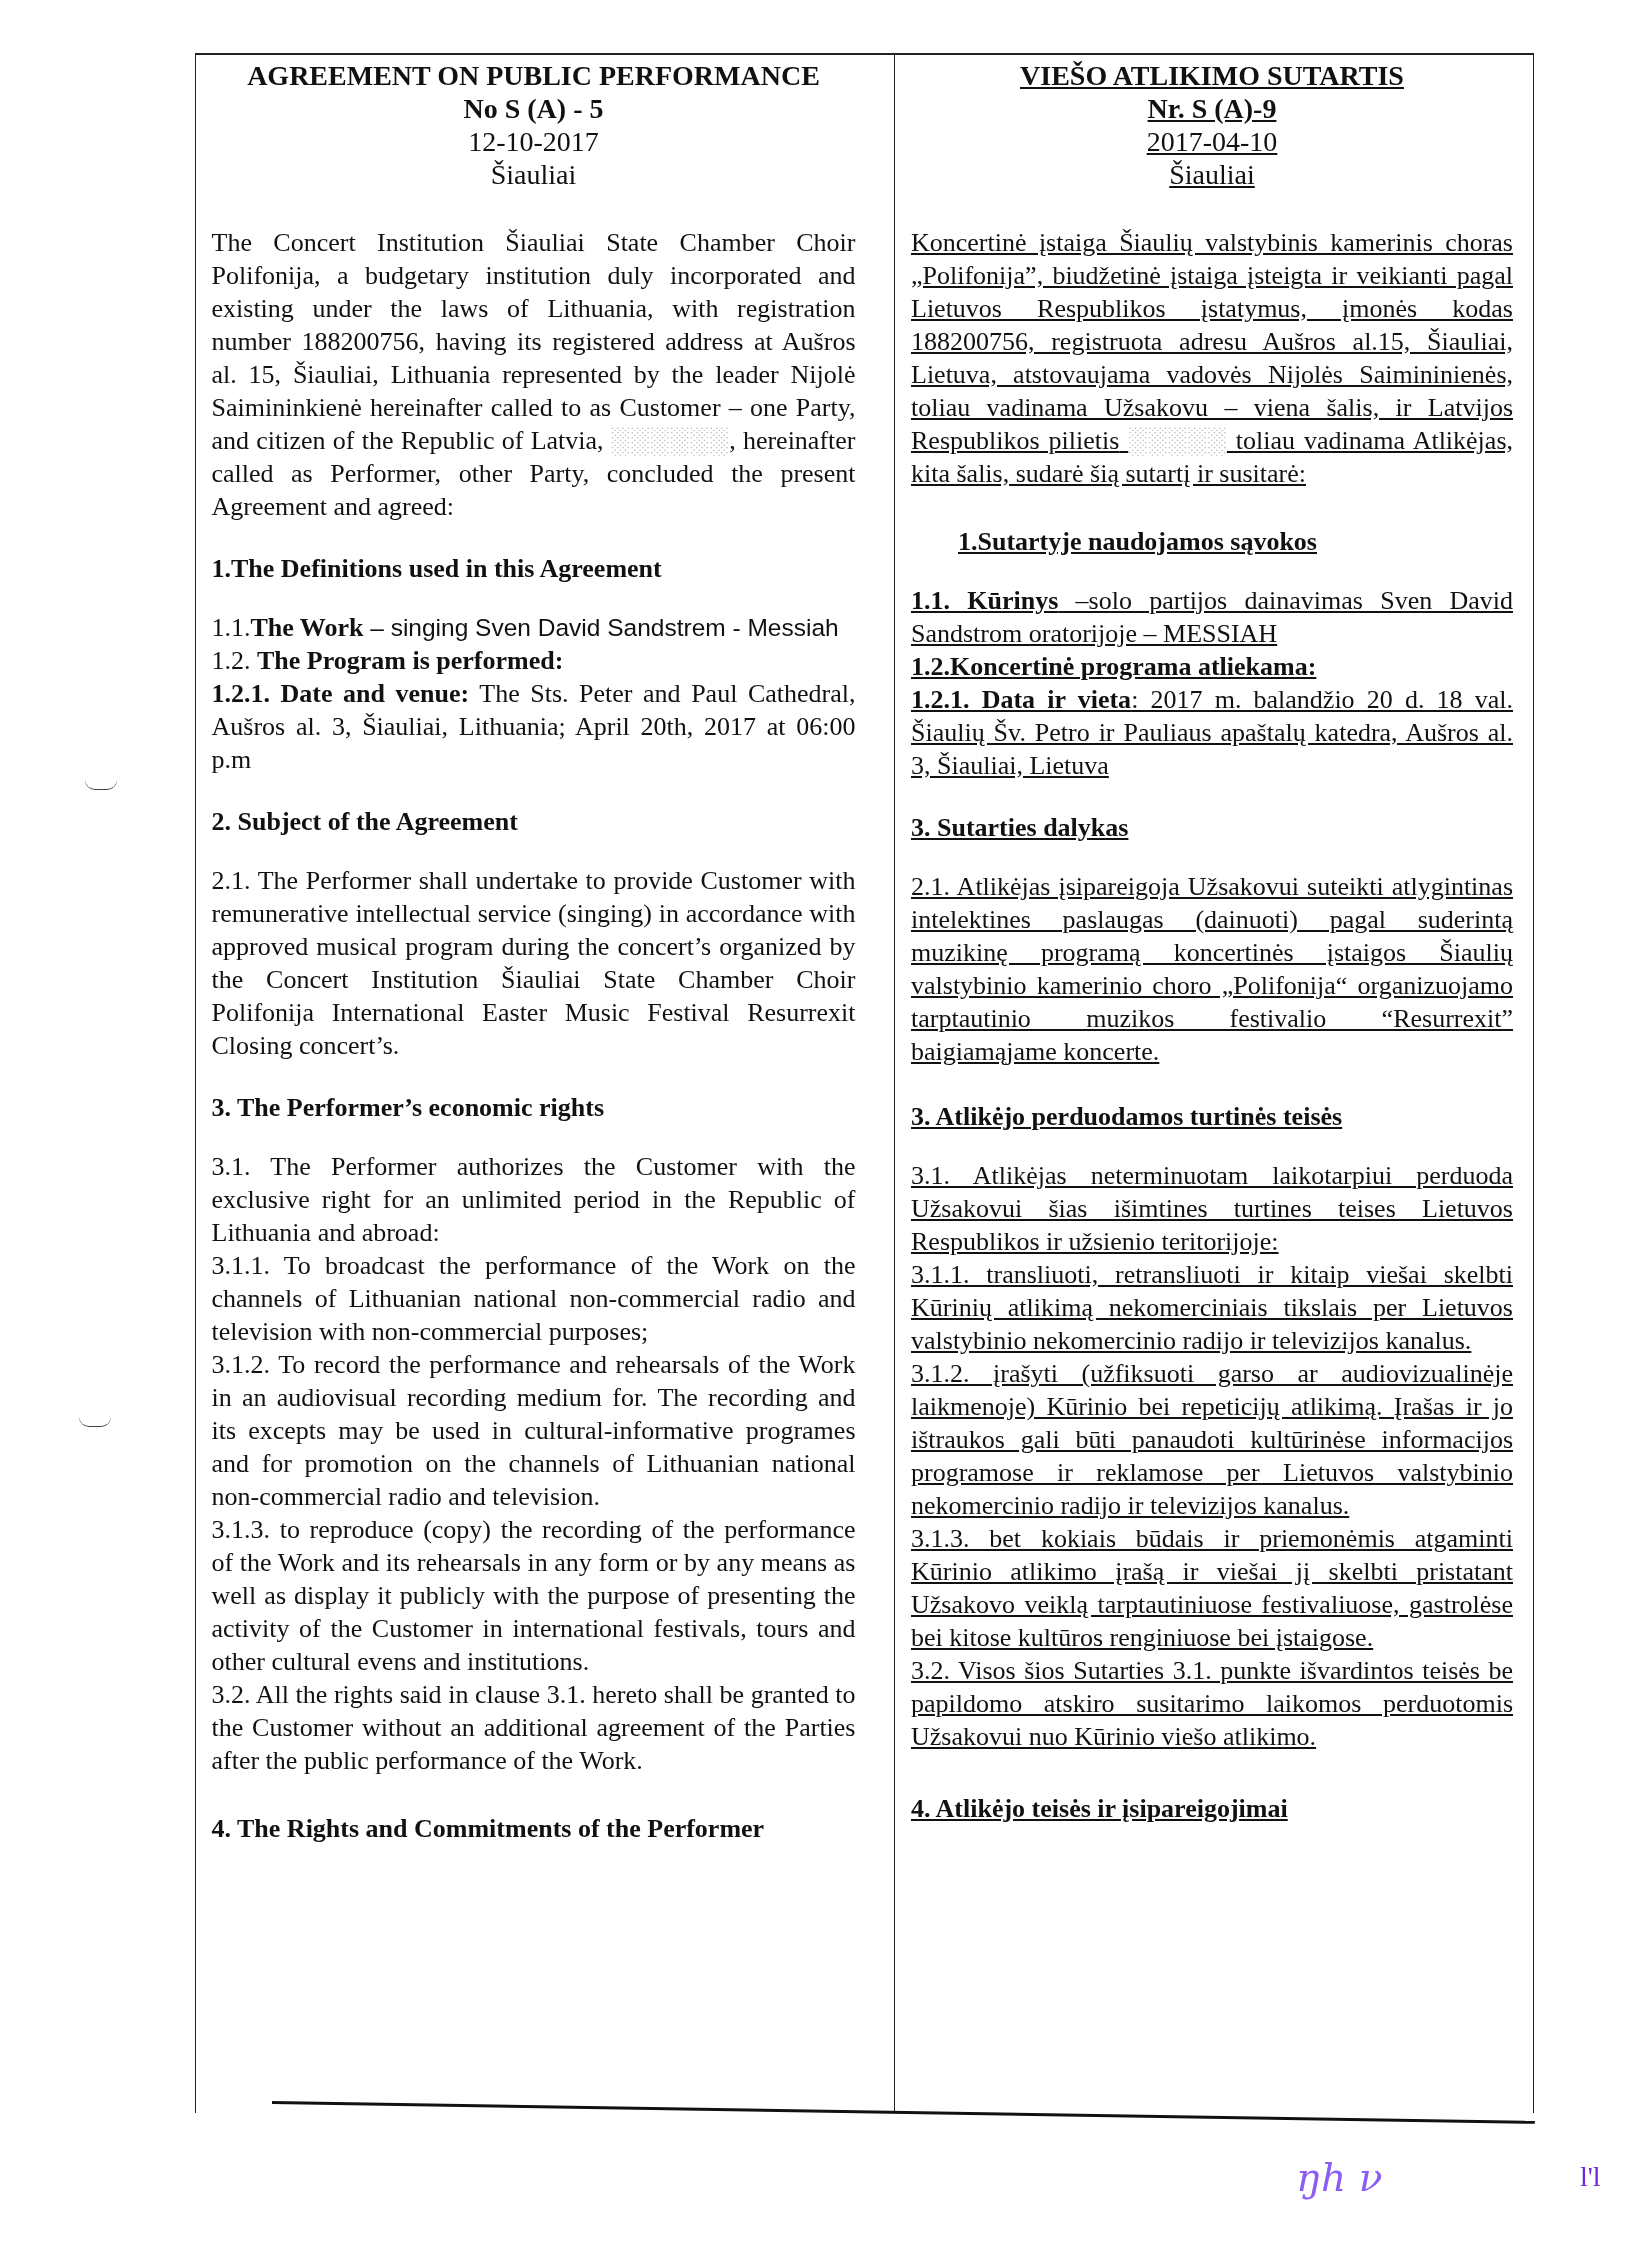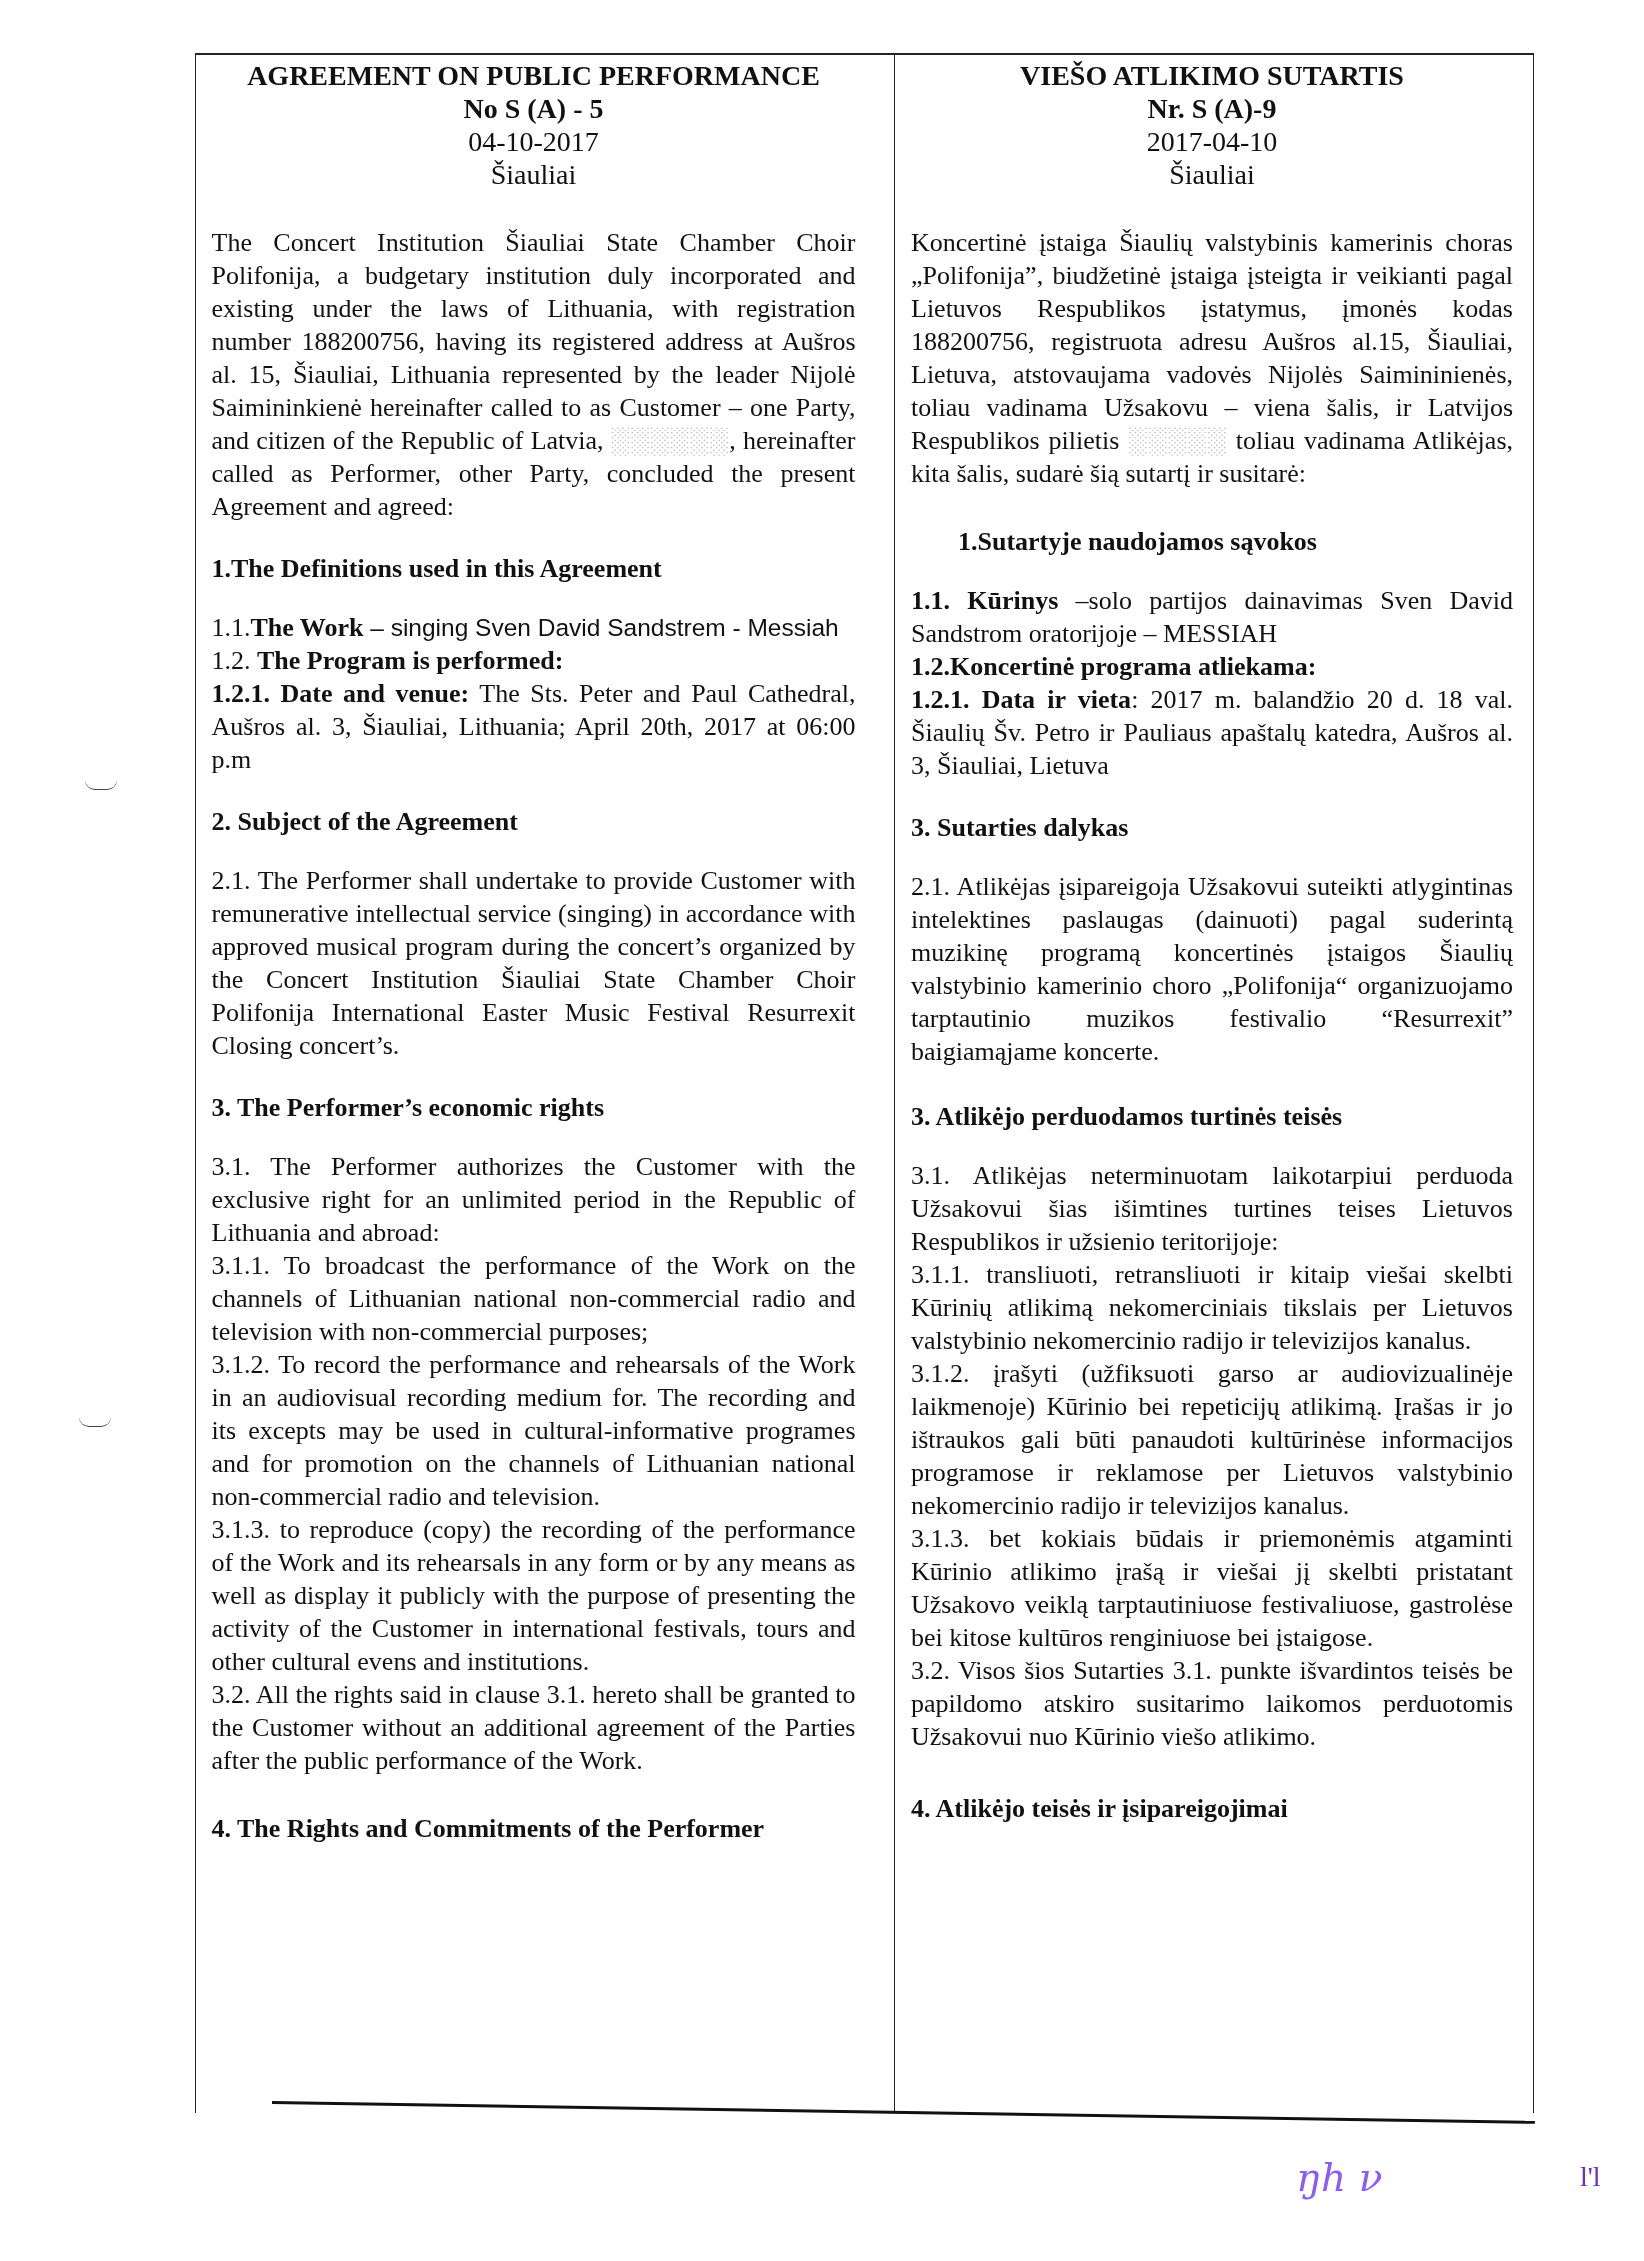--- a/index.html
+++ b/index.html
@@ -4,21 +4,21 @@
 <style>
   html, body { margin:0; padding:0; background:#ffffff; }
   body { width:1644px; height:2261px; position:relative; overflow:hidden; font-family:"Liberation Serif", serif; color:#111; }
   .page { position:absolute; left:8px; top:0; width:1632px; height:2261px; }
   .table { position:absolute; left:187px; top:53px; width:1337px; height:2058px;
            border-top:2.6px solid #222; border-left:1.9px solid #222; border-right:1.9px solid #222; }
   .divider { position:absolute; left:698px; top:0; width:0; height:100%; border-left:1.9px solid #222; }
   .bottom-line { position:absolute; left:264px; top:2101px; width:1263px; height:0; border-top:3.2px solid #111; transform:rotate(0.9deg); transform-origin:left center; }
   .col { position:absolute; top:0; width:644px; }
   .col.left { left:15.5px; }
-  .col.right { left:715px; width:602px; }
+  .col.right { left:715px; width:602px;text-decoration:underline; }
   .header { text-align:center; font-size:28px; line-height:33px; margin-top:3.9px; }
   .header .t { font-weight:bold; }
   .block { font-size:26px; line-height:33px; text-align:justify; }
   .block p { margin:0; }
   .sec { font-weight:bold; font-size:26px; line-height:32px; margin:0; }
   .b { font-weight:bold; }
   .sans { font-family:"Liberation Sans", sans-serif; font-size:24.5px; }
   .redact { color:#bbb; letter-spacing:1.3px; }
   .mark { position:absolute; border-bottom:1.3px solid #444; border-radius:0 0 39px 39px; width:32px; height:9px; }
   .sig { position:absolute; font-family:"DejaVu Serif", serif; font-size:39px; color:#8b5cf6; font-style:italic; }
@@ -32,21 +32,21 @@
   <span class="mark" style="left:77px; top:780px;"></span>
   <span class="mark" style="left:71px; top:1417px;"></span>
 
   <div class="table">
     <div class="divider"></div>
 
     <div class="col left">
       <div class="header">
         <div class="t">AGREEMENT ON PUBLIC PERFORMANCE</div>
         <div class="t">No S (A) - 5</div>
-        <div>04-10-2017</div>
+        <div>12-10-2017</div>
         <div>Šiauliai</div>
       </div>
 
       <div class="block" style="margin-top:35px;">
         <p><span>The Concert Institution Šiauliai State Chamber Choir Polifonija, a budgetary institution duly incorporated and existing under the laws of Lithuania, with registration number 188200756, having its registered address at Aušros al. 15, Šiauliai, Lithuania  represented by the leader Nijolė Saimininkienė hereinafter called to as Customer – one Party, and citizen of the Republic of Latvia,</span>
            <span class="redact">░░░░░░</span><span>, hereinafter called as Performer, other Party, concluded the present Agreement and agreed:</span></p>
       </div>
 
       <div class="sec" style="margin-top:30px;">1.The Definitions used in this Agreement</div>
 

